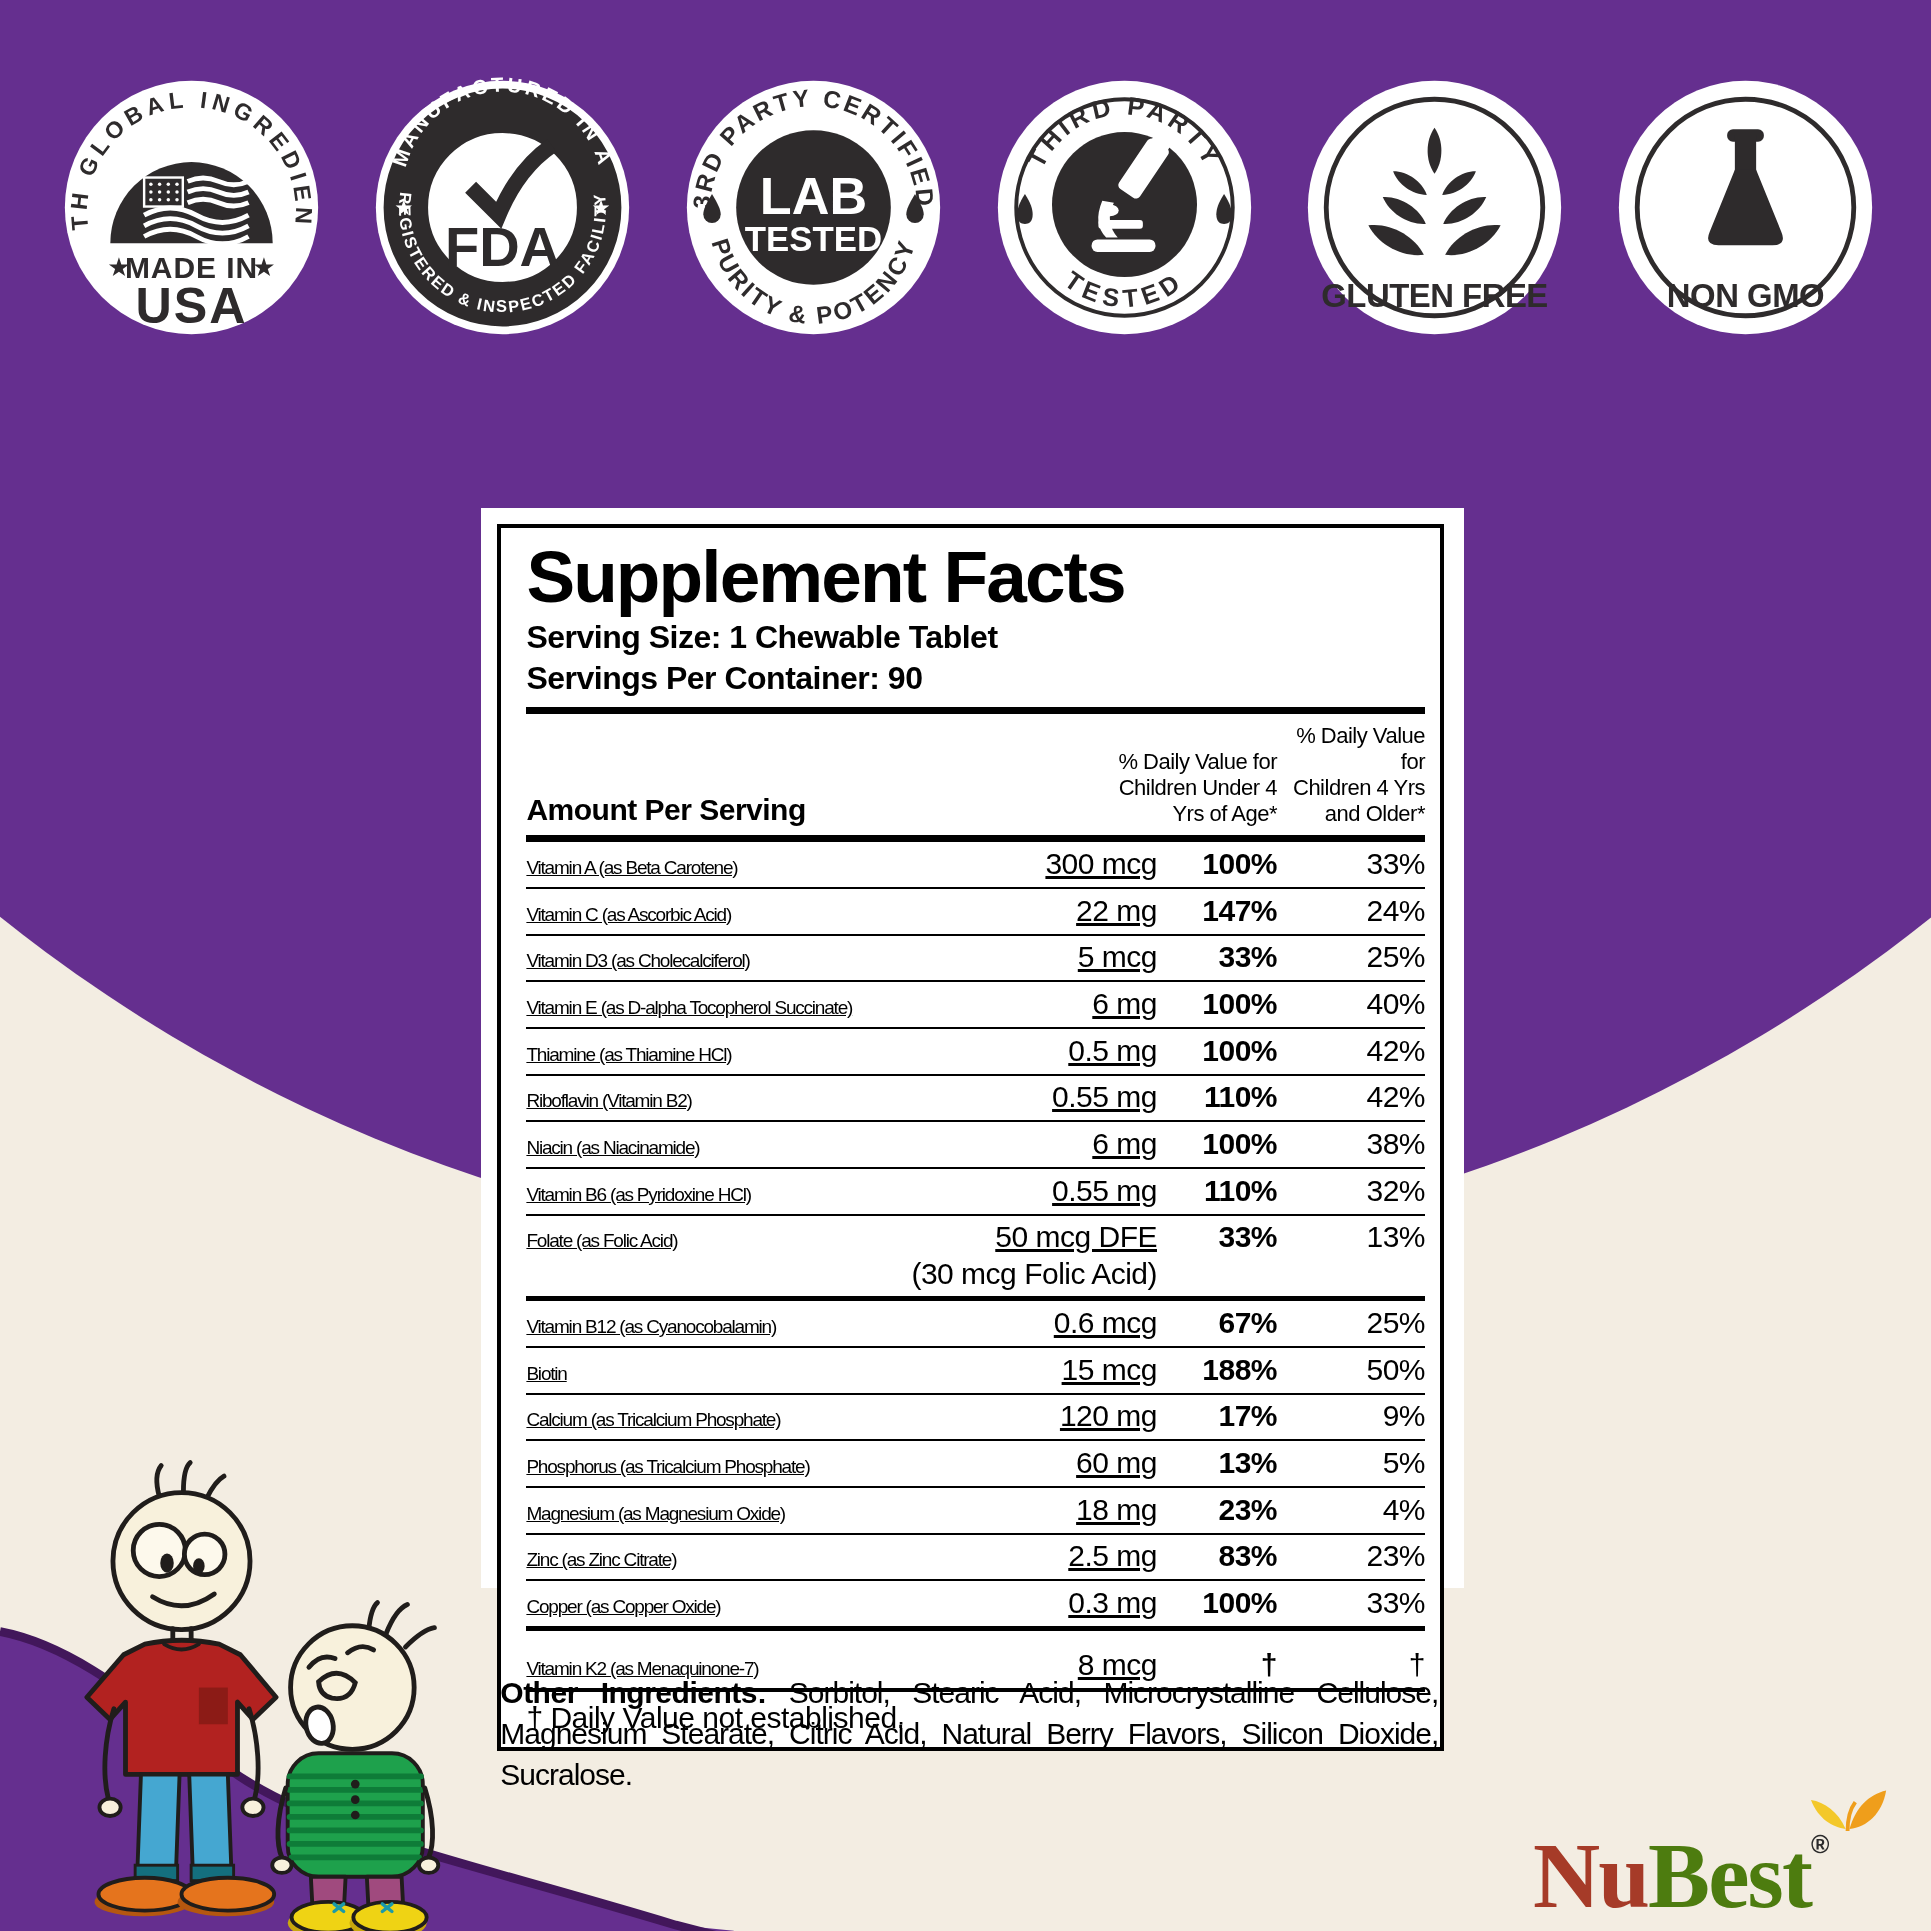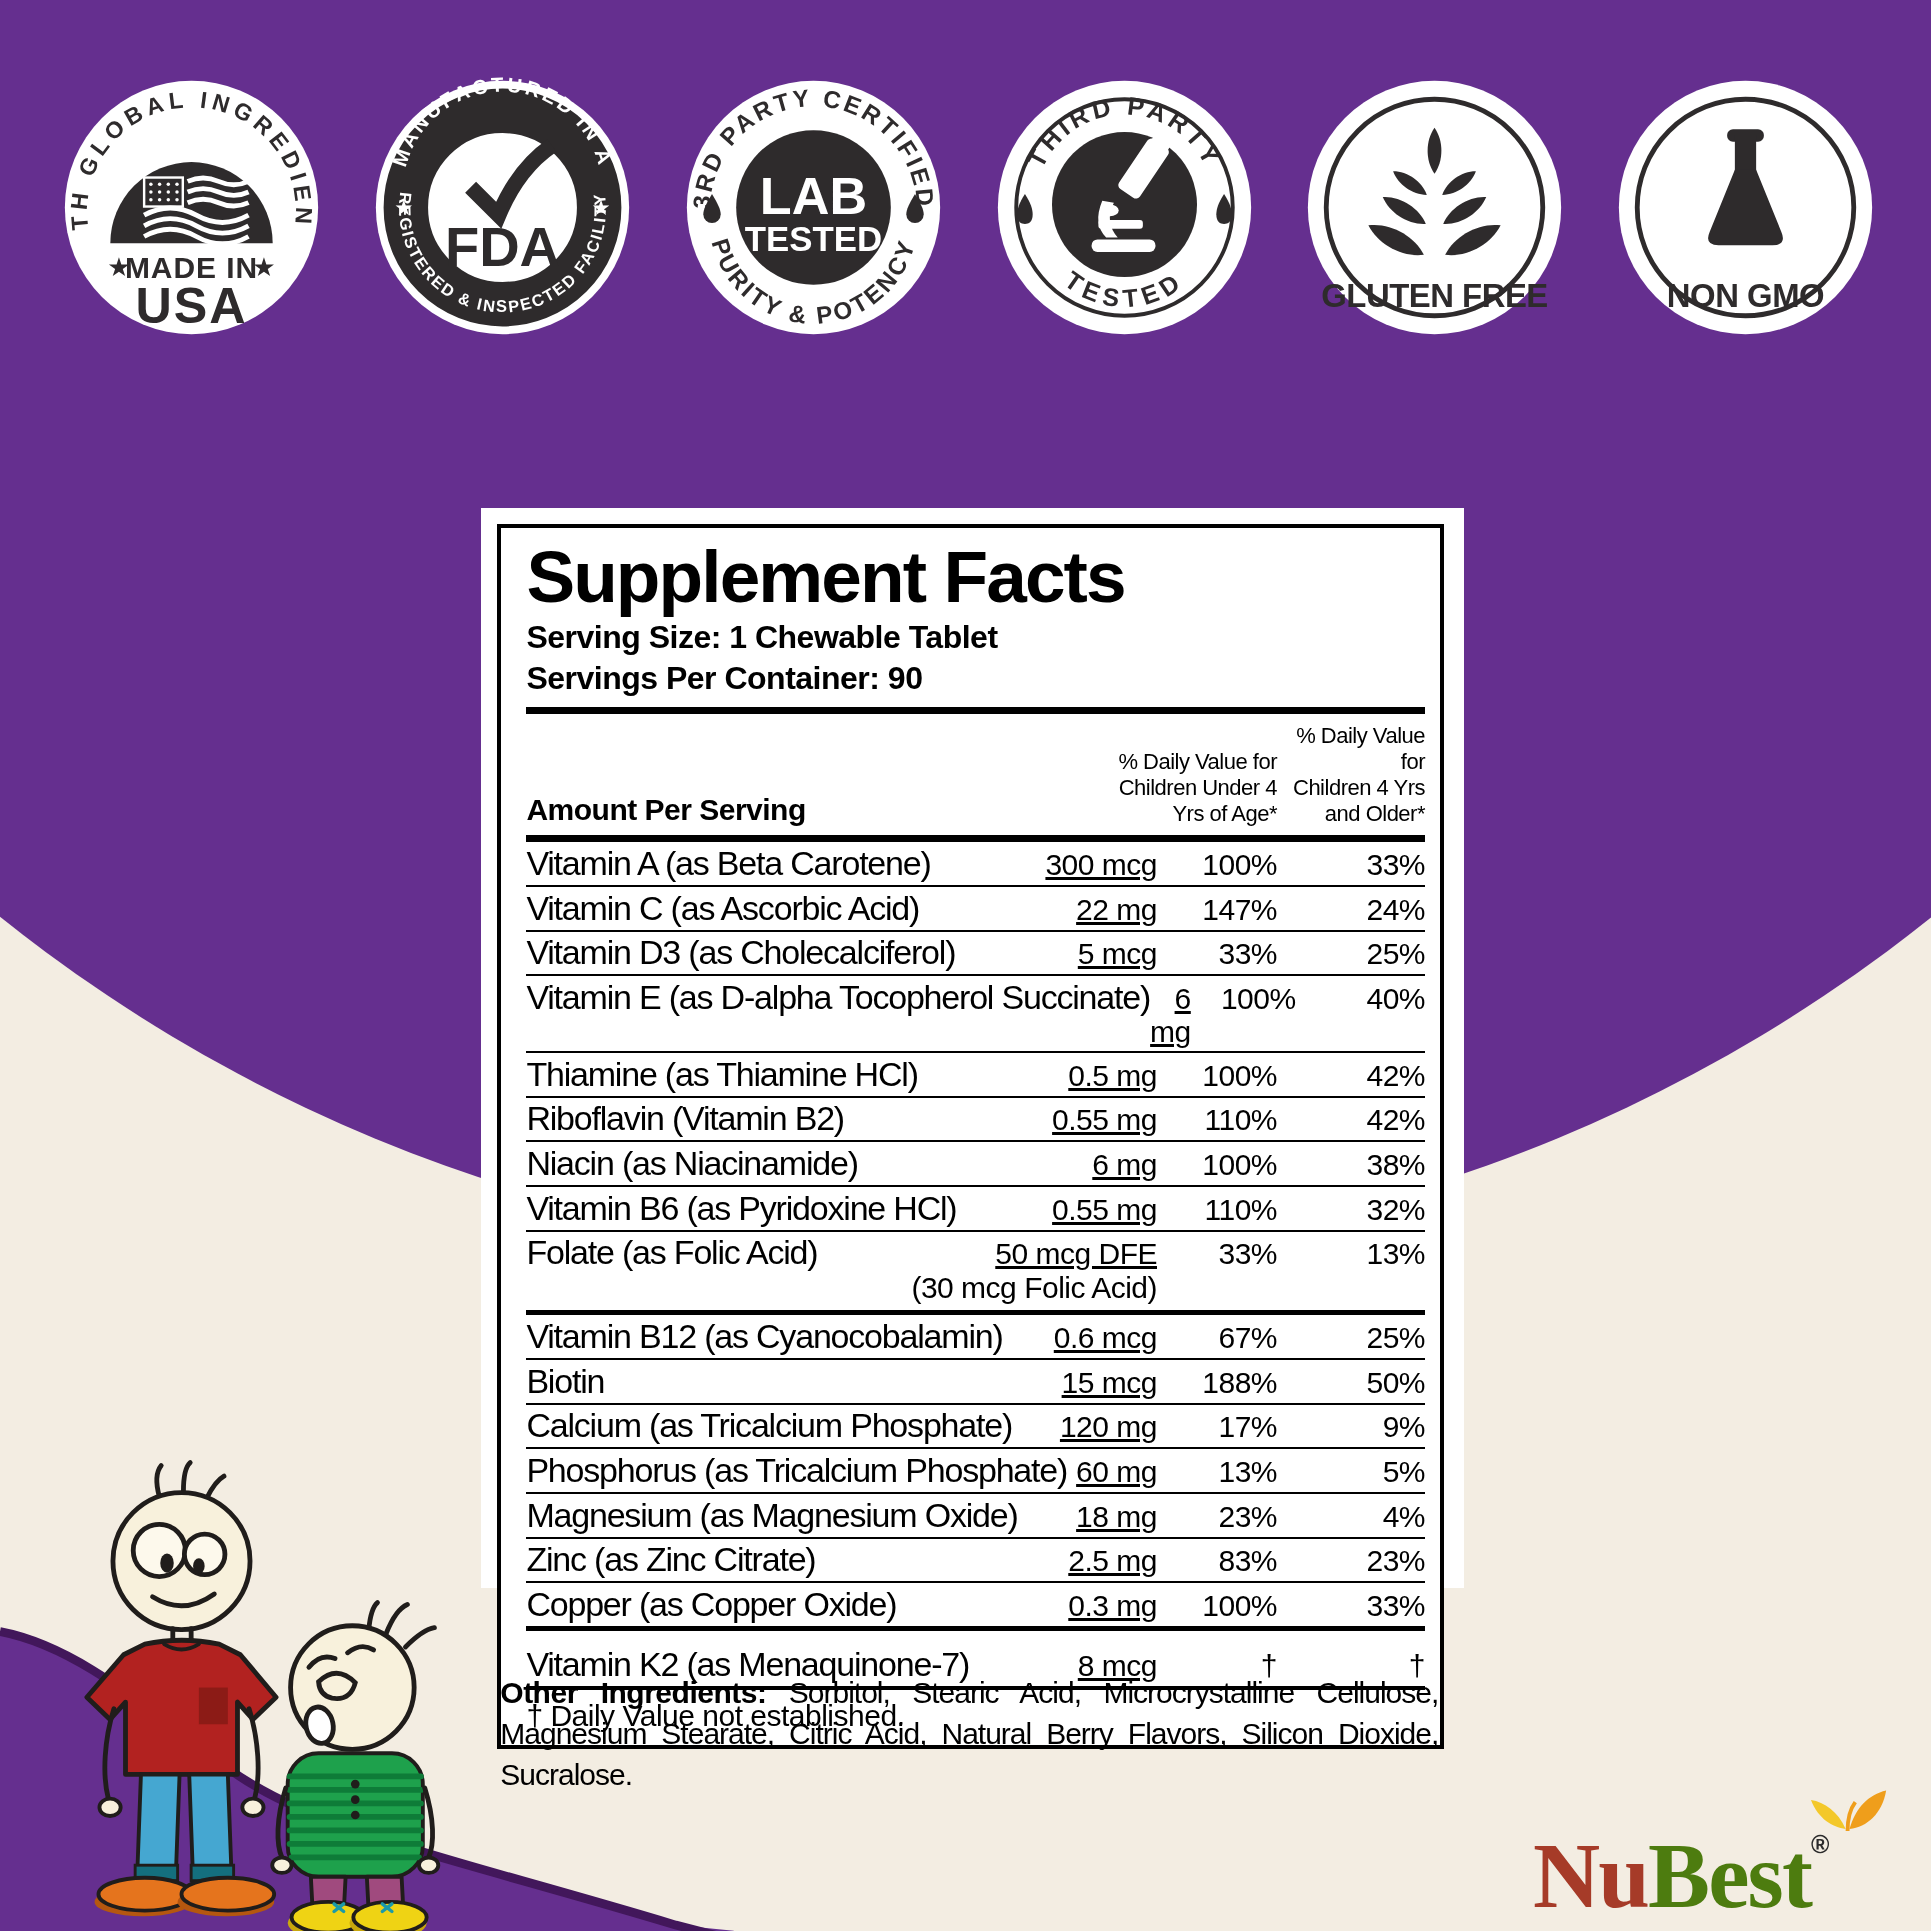--- a/index.html
+++ b/index.html
@@ -17,23 +17,23 @@
   .fb-inner{padding:0 15.4px 0 25px;color:#000;}
   .sf-title{font-size:73px;font-weight:bold;letter-spacing:-1.9px;line-height:81px;margin-top:7.7px;}
   .sf-serving{font-size:32px;font-weight:bold;line-height:41px;letter-spacing:-0.5px;}
   .sf-bar{border-bottom:7.7px solid #000;margin-top:7.7px;}
   .sf-headrow{display:flex;align-items:flex-end;padding:9.7px 0 7.7px 0;border-bottom:7.7px solid #000;}
   .sf-amount-h{flex:1;font-size:30px;font-weight:bold;letter-spacing:-0.5px;}
   .dvh{font-size:22px;line-height:26px;text-align:right;letter-spacing:-0.5px;}
   .dvh1{width:203px;}
   .dvh2{width:148px;}
   .frow{display:flex;align-items:baseline;padding:4.8px 0 2.9px 0;border-bottom:2.9px solid #000;}
-  .frow .n{white-space:nowrap;font-size:34px;line-height:33px;letter-spacing:-1.2px;}
+  .frow .n{white-space:nowrap;font-size:19px;line-height:33px;letter-spacing:-1.2px;text-decoration:underline;}
   .frow .a{flex:1;text-align:right;font-size:30px;line-height:33px;letter-spacing:-0.5px;text-decoration:underline;}
-  .frow .d1{width:120px;text-align:right;font-size:30px;letter-spacing:-0.5px;}
+  .frow .d1{width:120px;text-align:right;font-size:30px;letter-spacing:-0.5px;font-weight:bold;}
   .frow .d2{width:148px;text-align:right;font-size:30px;letter-spacing:-0.5px;}
   .frow.nb{border-bottom:none;padding-bottom:0;}
   .subrow{display:flex;border-bottom:5.8px solid #000;padding:0 0 5.8px 0;}
   .subrow .a{flex:1;text-align:right;font-size:30px;line-height:33px;letter-spacing:-0.5px;}
   .subrow .sp1{width:120px}.subrow .sp2{width:148px}
   .frow.thick{border-bottom:5.8px solid #000;}
   .frow.final{border-bottom:4.8px solid #000;margin-top:12px;}
   .footnote{font-size:30px;letter-spacing:-0.5px;padding:9.7px 0 11.6px 0;}
   .other-ing{position:absolute;left:19.3px;top:1164px;width:938px;font-size:30px;line-height:41px;
     letter-spacing:-1px;text-align:justify;color:#000;}

